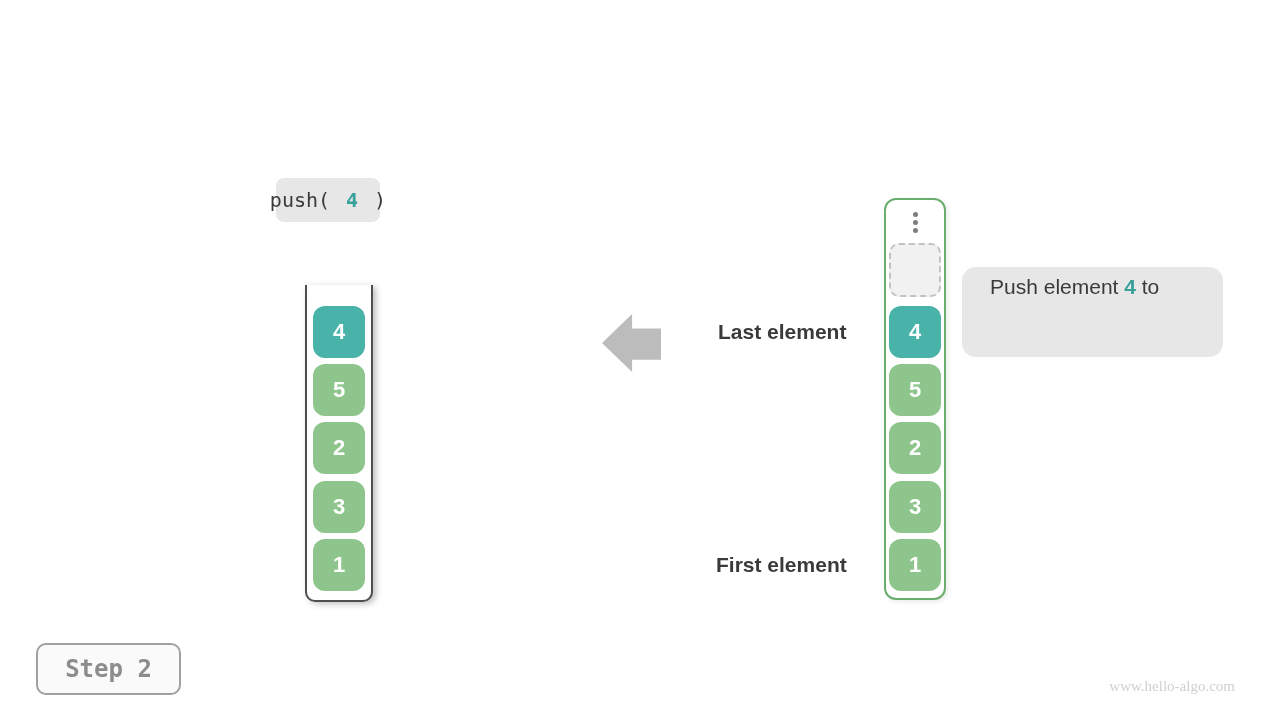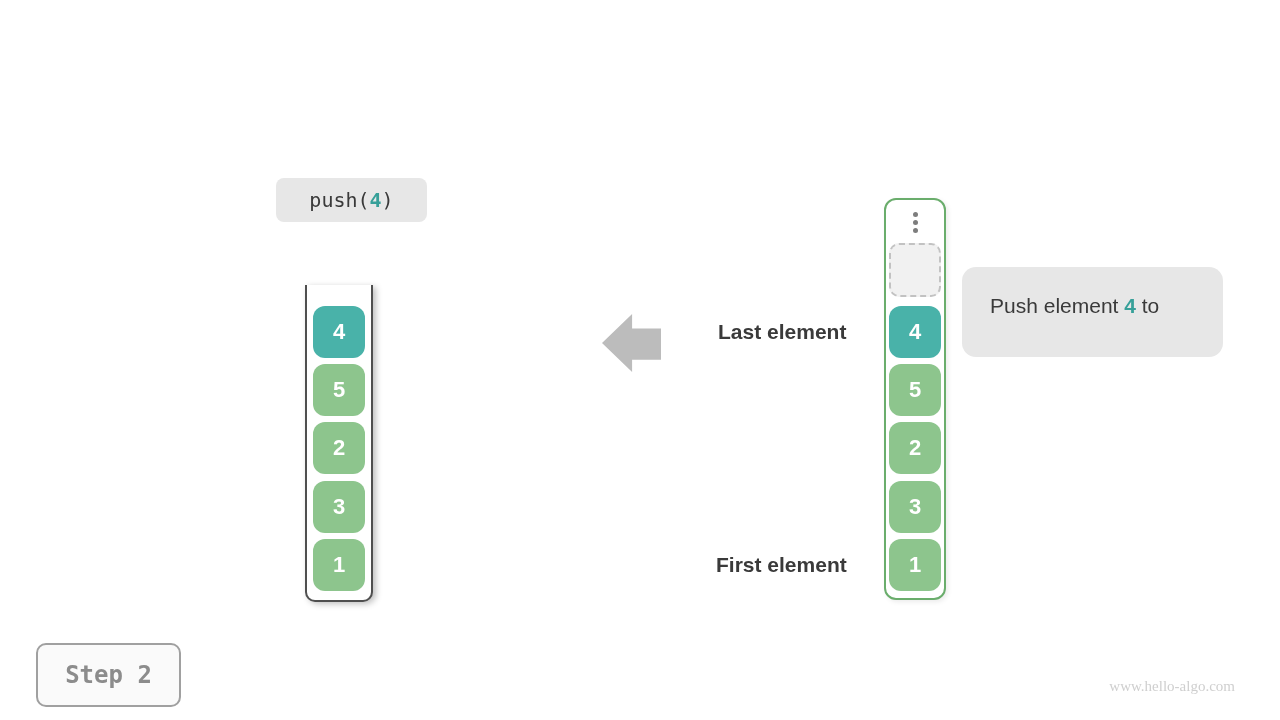--- a/index.html
+++ b/index.html
@@ -2,24 +2,24 @@
 <html style="--teal-fill: #49b2a9; --teal-text: #37a099; --green-fill: #8dc58d; --green-border: #6aad6c; --dark-text: #3a3a3a; --muted-text: #9b9b9b; --box-bg: #e7e7e7; --arrow: #bcbcbc; --stack-border: #4f4f4f; --slot-bg: #f1f1f1; --slot-border: #c2c2c2; --step-text: #8c8c8c; --step-border: #a0a0a0; --step-bg: #fafafa; --watermark-text: #cfcfcf; --cell-text: #ffffff; --dots: #7d7d7d;"><head>
 <meta charset="utf-8">
 <style>
   html,body{margin:0;padding:0;background:#ffffff;}
   .canvas{
     position:relative;width:1280px;height:720px;background:#ffffff;
     overflow:hidden;font-family:"Liberation Sans",sans-serif;
   }
   
   .push-label{
-    position:absolute;left:276px;top:178px;width:151px;height:44px;
+    position:absolute;left:276px;top:178px;width:104px;height:44px;
     background:var(--box-bg);border-radius:8px;
     display:flex;align-items:center;justify-content:center;
-    font-family:"DejaVu Sans Mono",monospace;font-size:20px;color:var(--dark-text);
+    font-family:"DejaVu Sans Mono",monospace;font-size:20px;color:var(--dark-text);gap:16px;
   }
   .teal-bold{color:var(--teal-text);font-weight:bold;}
   
   .stack-container{
     position:absolute;left:305px;top:285px;width:68px;height:317px;
     background:#ffffff;box-sizing:border-box;
     border-left:2px solid var(--stack-border);
     border-right:2px solid var(--stack-border);
     border-bottom:2px solid var(--stack-border);
     border-radius:0 0 10px 10px;
@@ -62,25 +62,25 @@
   }
   .anno.last{left:718px;top:320px;}
   .anno.first{left:710px;top:553px;margin-left:6px;}
   .caption{
     position:absolute;left:458px;top:427px;font-size:24px;color:var(--muted-text);
     white-space:nowrap;
   }
   .callout{
     position:absolute;left:962px;top:267px;width:261px;height:90px;box-sizing:border-box;
     background:var(--box-bg);border-radius:14px;
-    padding:24px 18px 15px 28px;
+    padding:5px 18px 15px 28px;
     font-size:21px;line-height:29px;color:var(--dark-text);
   }
   .step-box{
-    position:absolute;left:36px;top:643px;width:145px;height:64px;box-sizing:border-box;
+    position:absolute;left:36px;top:643px;width:145px;height:52px;box-sizing:border-box;
     background:var(--step-bg);border:2px solid var(--step-border);border-radius:10px;
     display:flex;align-items:center;justify-content:center;
     font-family:"DejaVu Sans Mono",monospace;font-size:24px;font-weight:bold;
     color:var(--step-text);
   }
   .watermark{
     position:absolute;right:45px;top:678px;
     font-family:Liberation Serif, serif;font-size:15px;color:var(--watermark-text);
     white-space:nowrap;
   }

